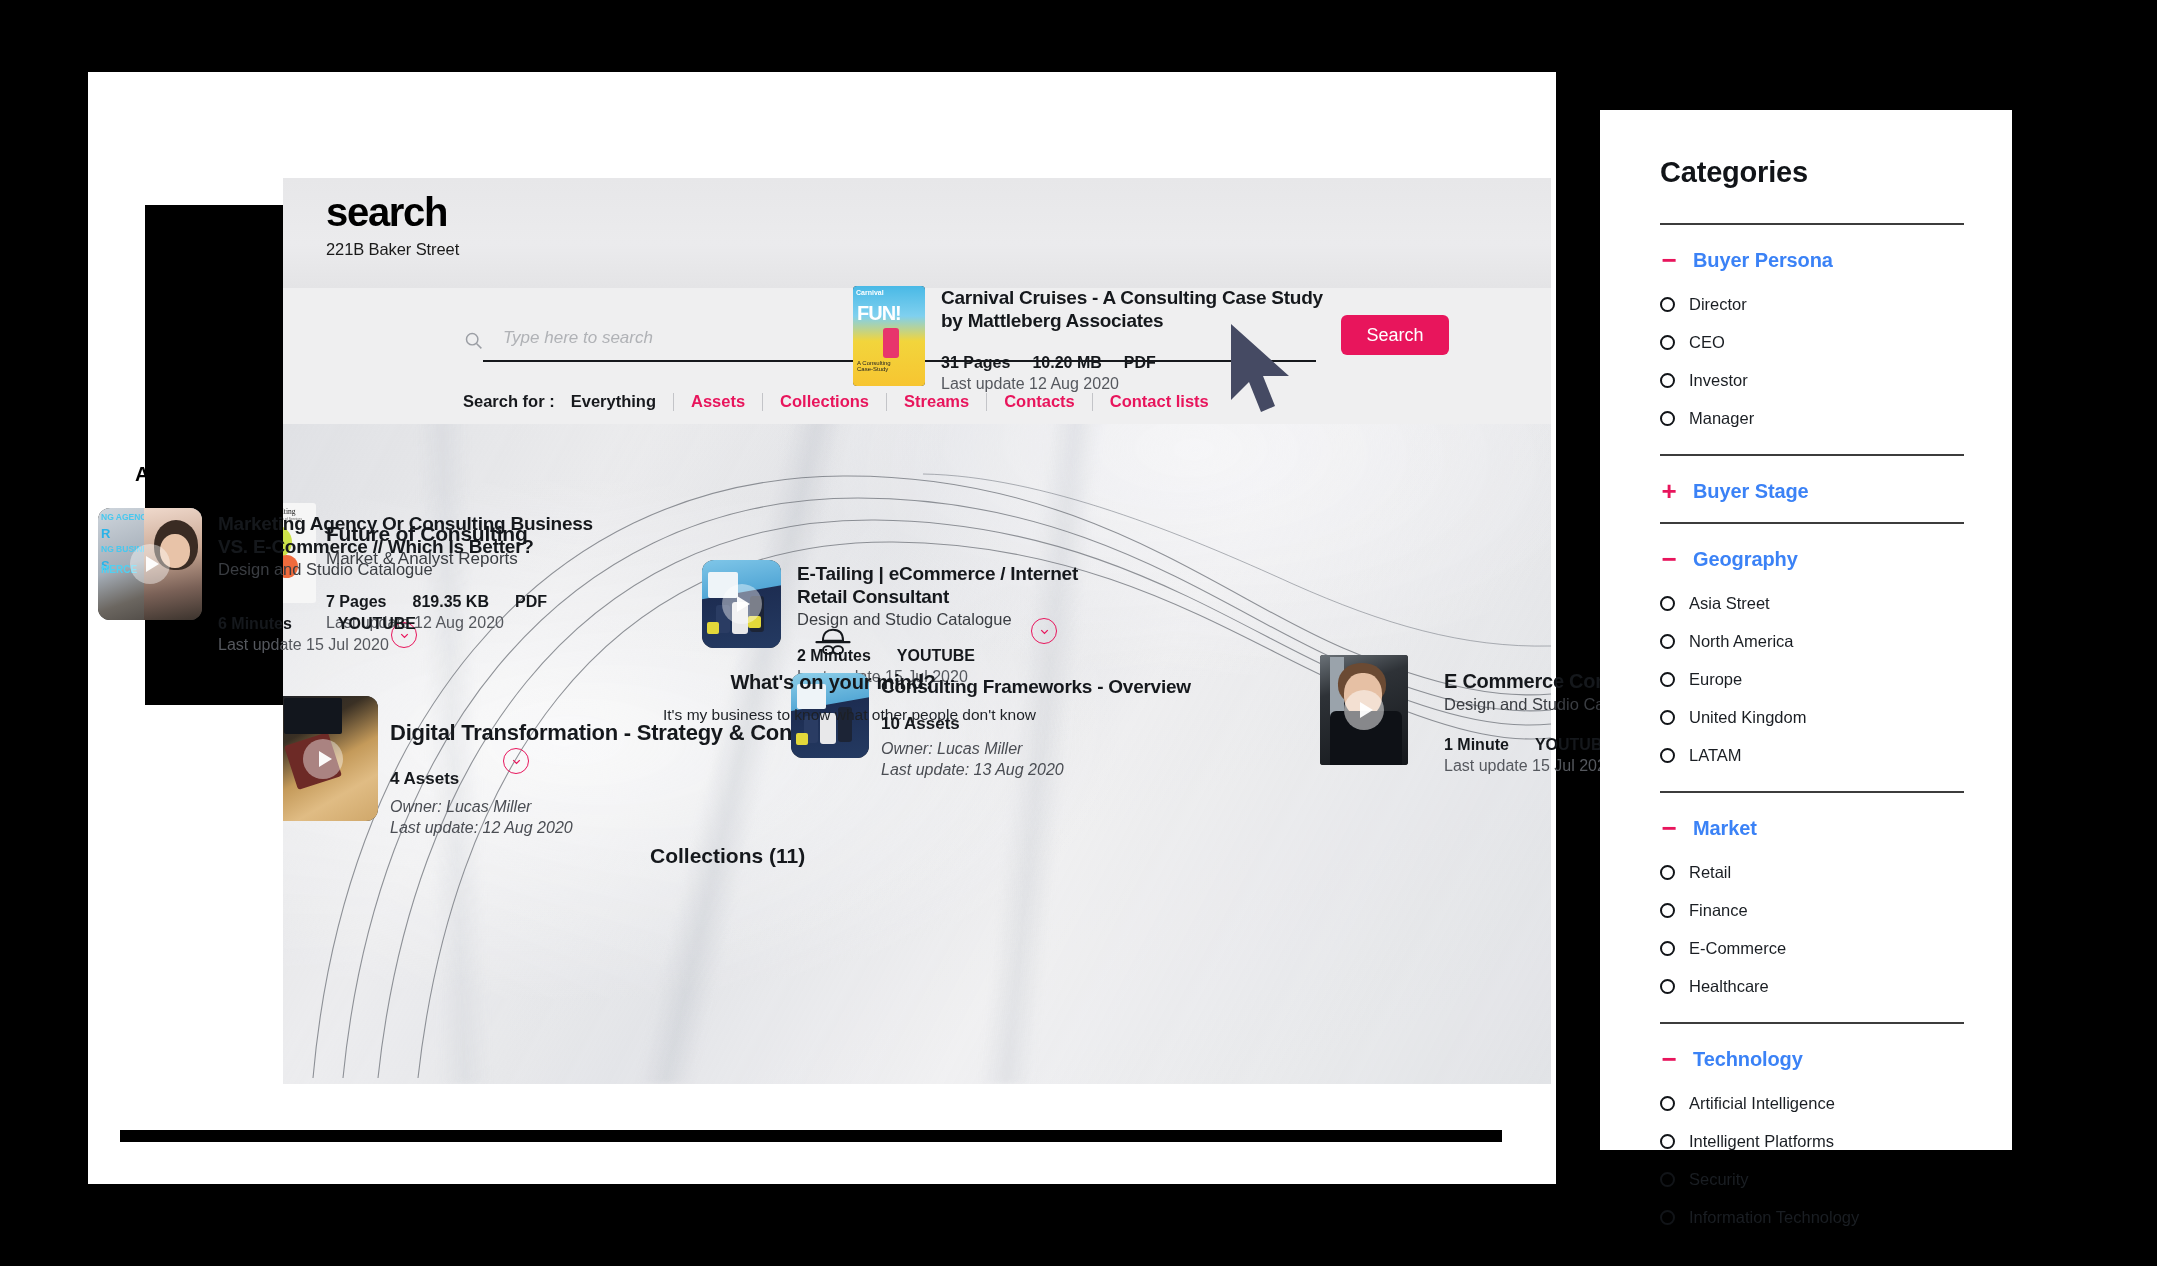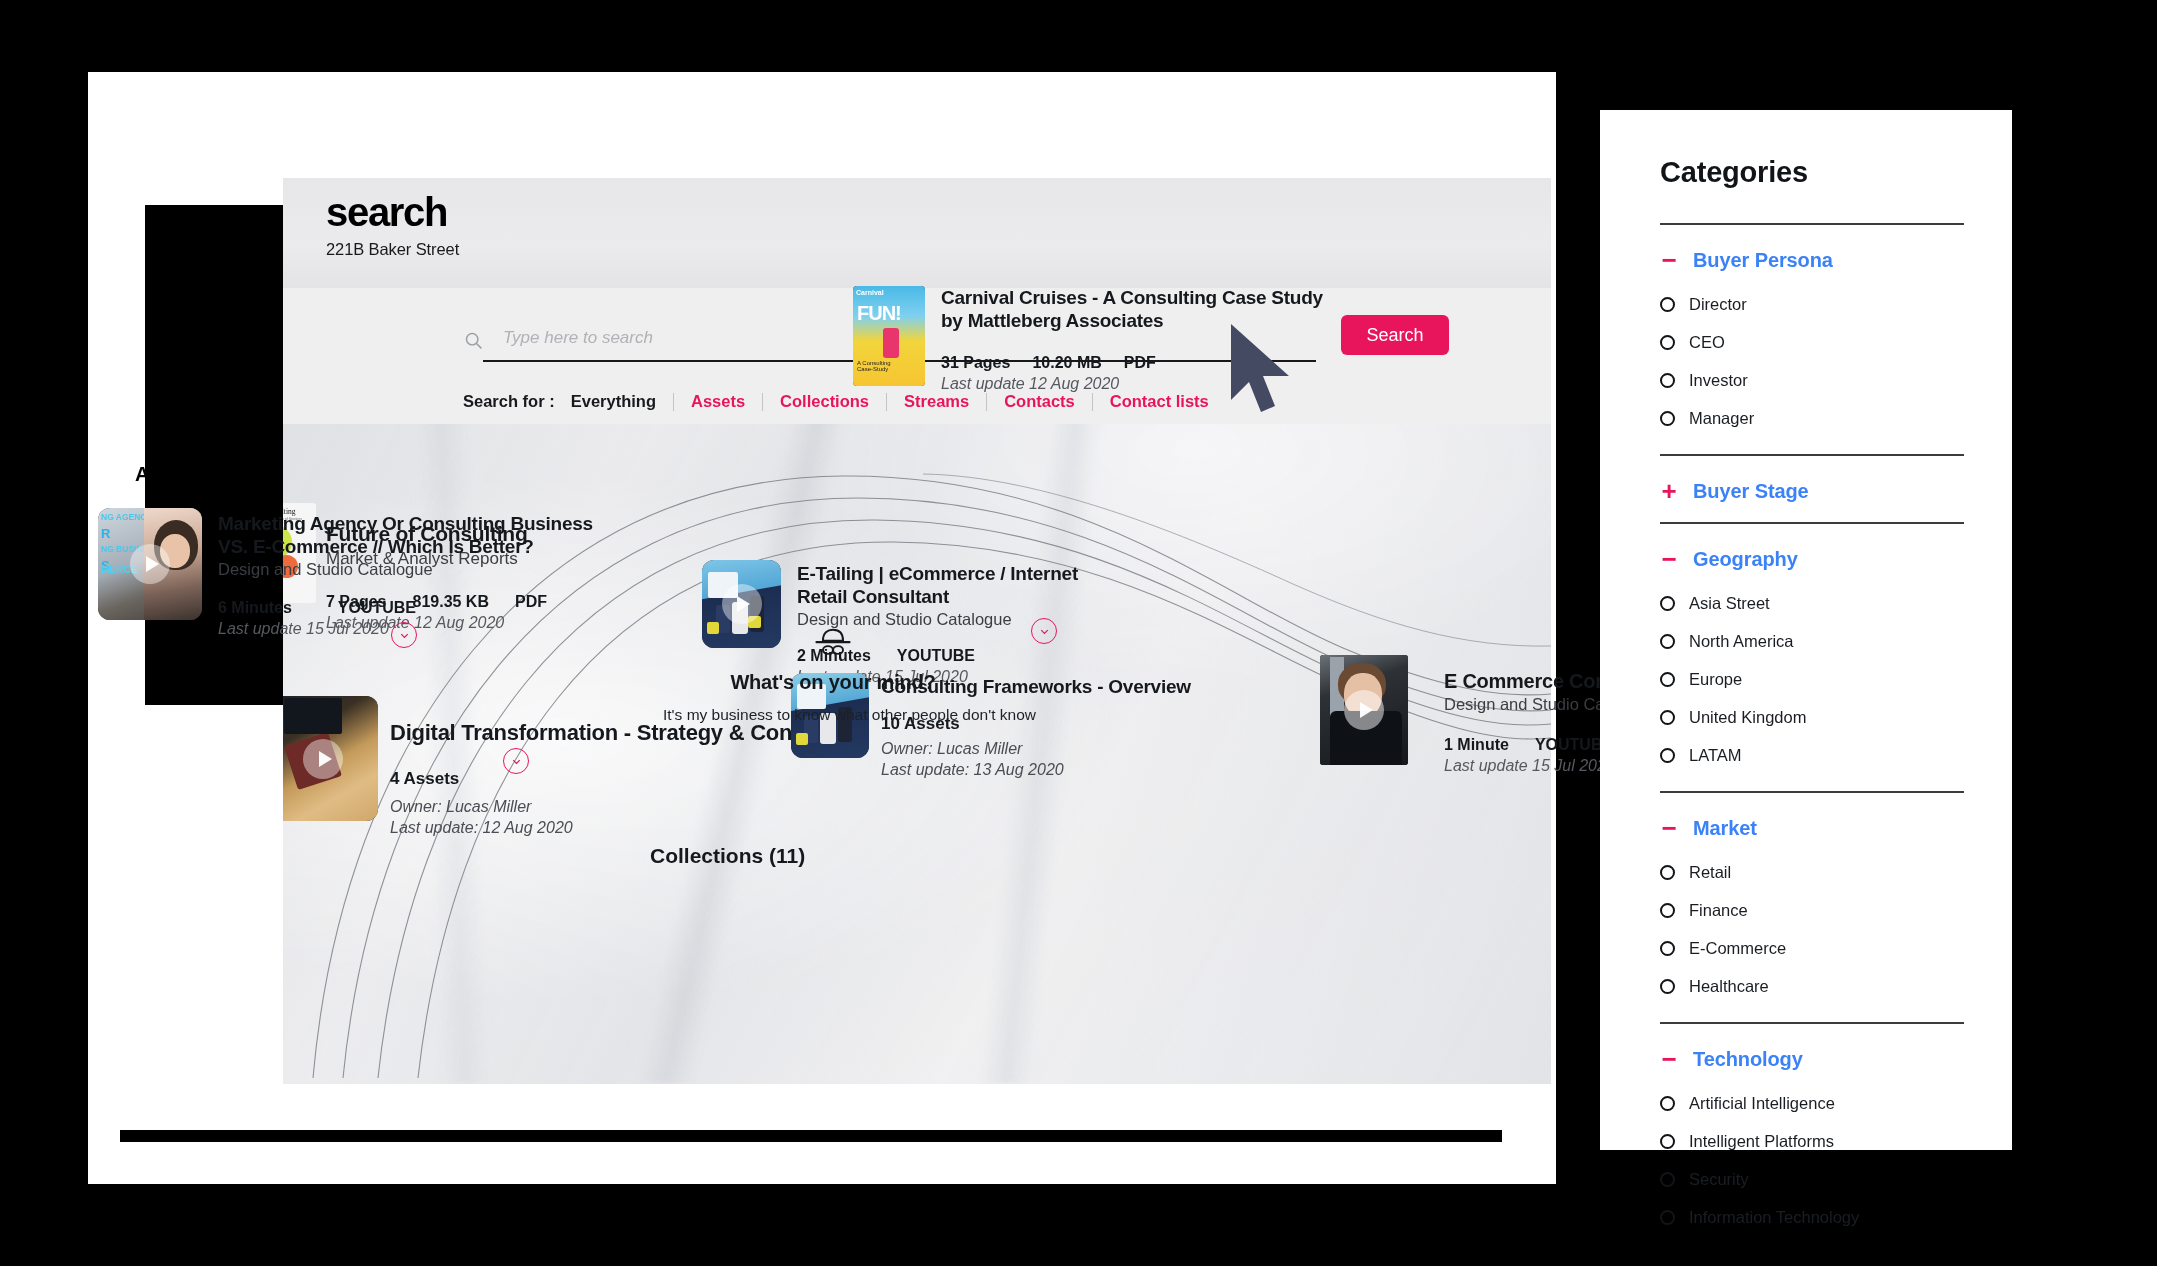--- a/index.html
+++ b/index.html
@@ -173,21 +173,21 @@
     letter-spacing: -0.25px;
   }
   .card-sub {
     font-size: 16.5px; font-weight: 500; color: #3a3d42; margin-top: 2px;
   }
   .card-meta {
     font-size: 16px; font-weight: 700; color: #15181c; margin-top: 18px;
     display: flex; gap: 26px;
   }
   .card-date {
-    font-size: 16px; font-style: italic; color: #55585e; margin-top: 3px;
+    font-size: 16px; color: #55585e; margin-top: 3px;
   }
   .coll-assets { font-size: 17px; font-weight: 700; color: #15181c; margin-top: 22px; }
   .coll-owner { font-size: 16px; font-style: italic; color: #4a4d53; margin-top: 9px; }
   .coll-date  { font-size: 16px; font-style: italic; color: #4a4d53; margin-top: 3px; }
 
   .chev {
     position: absolute; width: 26px; height: 26px; border-radius: 50%;
     border: 1.6px solid #e8155c; z-index: 14; cursor: pointer;
     display:flex; align-items:center; justify-content:center;
   }
@@ -422,21 +422,21 @@
         <div style="position:absolute;left:3px;top:56px;font-size:10px;font-weight:800;color:#4fd0f2;">MERCE</div>
         <div style="position:absolute;right:0;top:0;width:58px;height:112px;background:linear-gradient(170deg,#efd9cc 0%,#caa894 40%,#7a6157 72%,#3b332d 100%);"></div>
         <div style="position:absolute;right:4px;top:12px;width:44px;height:50px;border-radius:50% 50% 45% 45%;background:#3a2b23;"></div>
         <div style="position:absolute;right:12px;top:26px;width:30px;height:34px;border-radius:48%;background:#e8c3a8;"></div>
         <div class="play"></div>
       </div>
     </div>
     <div class="card-body" style="left:120px; top:4px; width:400px;">
       <div class="card-title">Marketing Agency Or Consulting Business VS. E-Commerce // Which Is Better?</div>
       <div class="card-sub">Design and Studio Catalogue</div>
-      <div class="card-meta" style="margin-top:20px;gap:46px;">
+      <div class="card-meta" style="margin-top:36px;gap:46px;">
         <span>6 Minutes</span>
         <span>YOUTUBE</span>
       </div>
       <div class="card-date">Last update 15 Jul 2020</div>
     </div>
   </div>
 
   <div class="card" style="left:1320px; top:655px; width:400px; z-index:26;">
     <div class="thumb" style="left:0; top:0; width:88px; height:110px; border-radius:3px;">
       <div class="ph" style="background:linear-gradient(160deg,#6b7278 0%,#2e3237 30%,#14171b 100%);">

